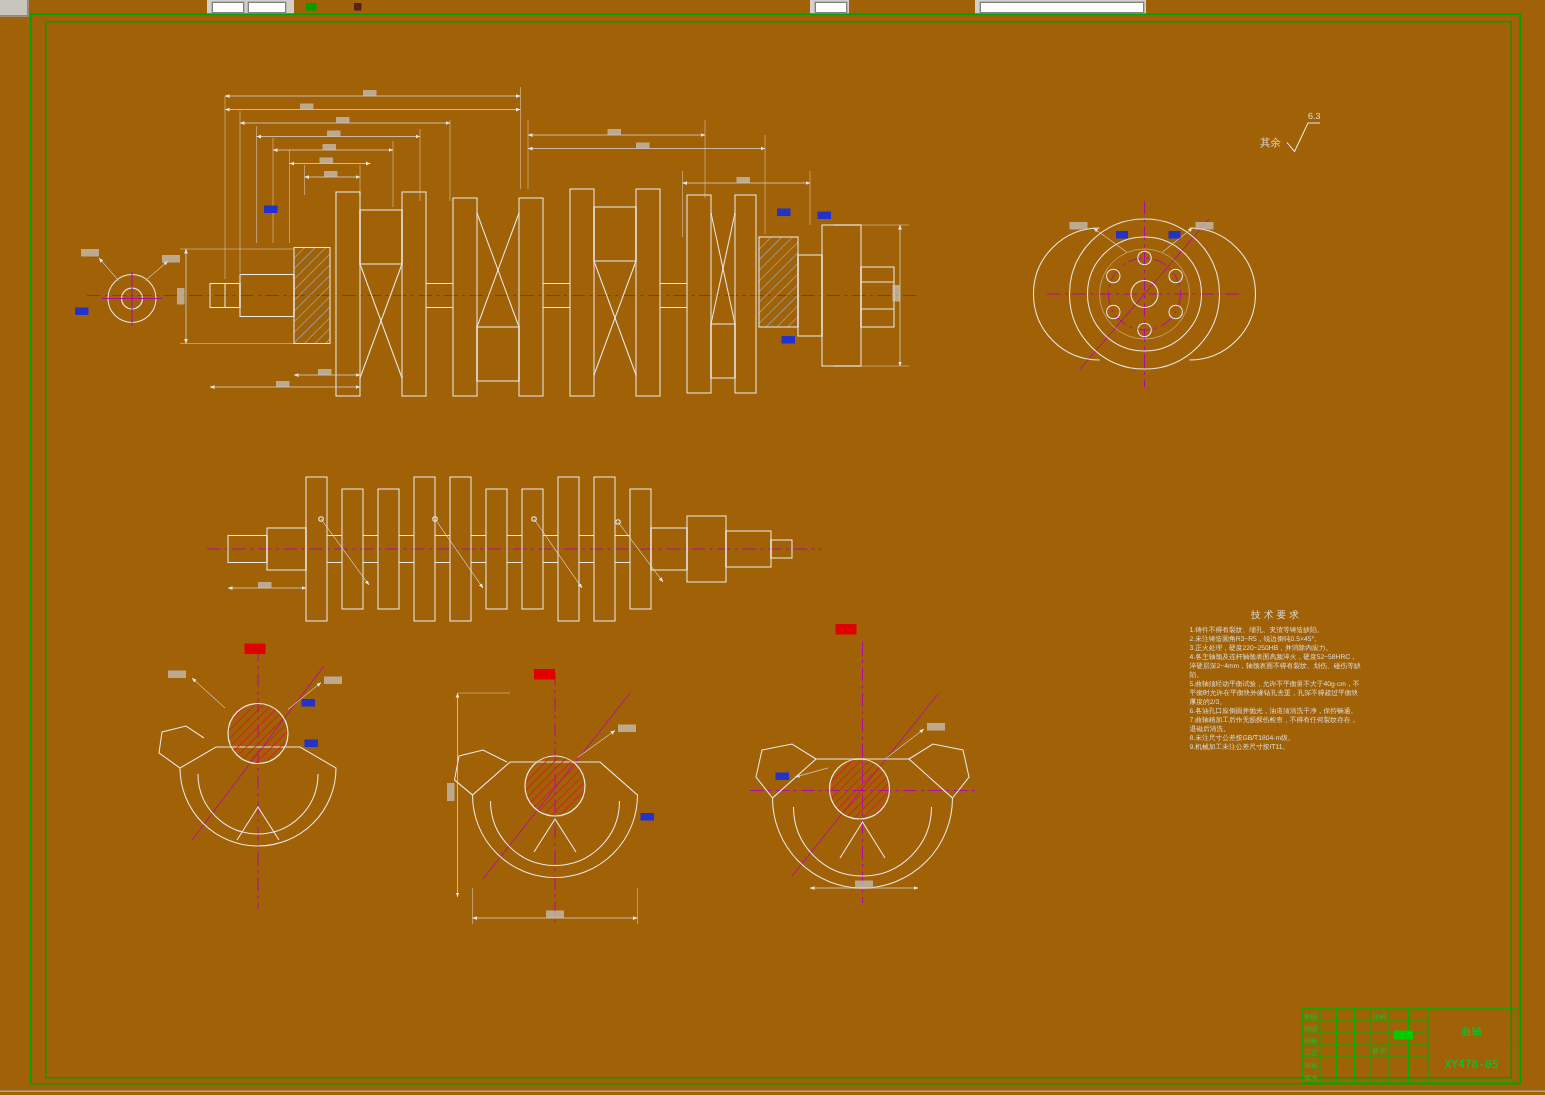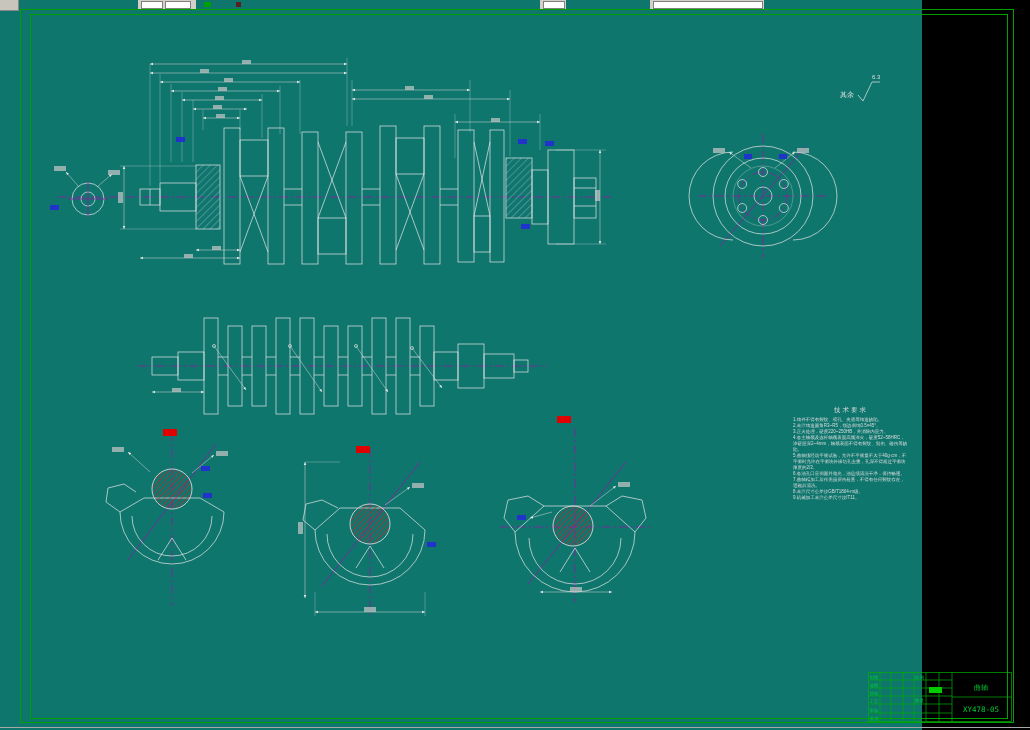--- a/index.html
+++ b/index.html
@@ -1,17 +1,17 @@
 <!DOCTYPE html>
 <html><head>
 <meta charset="utf-8">
 <style>
   html,body{margin:0;padding:0;background:#000;width:1030px;height:730px;overflow:hidden;
             font-family:"Liberation Sans",sans-serif;}
-  .stage{position:relative;width:922px;height:730px;background:#0f766e;}
+  .stage{position:relative;width:1030px;height:730px;background:#a16207;}
   
   .tb-strip{position:absolute;background:#d4d0c8;}
   .tb-box{position:absolute;background:#fff;border:1px solid #808080;}
   .tb-corner{position:absolute;left:0;top:0;width:18px;height:10px;background:#c8c5bd;border-right:1px solid #888;border-bottom:1px solid #888;}
   .tb-dot-green{position:absolute;background:#00a000;}
   .tb-dot-dark{position:absolute;background:#5a2020;}
   .bottom-line{position:absolute;left:0;top:727px;width:1030px;height:1px;background:#a8a8a8;}
   svg{position:absolute;left:0;top:0;}
   .gframe{fill:none;stroke:#00a000;stroke-width:1;}
   .w{stroke:#e8e8e8;stroke-width:.7;fill:none;}

